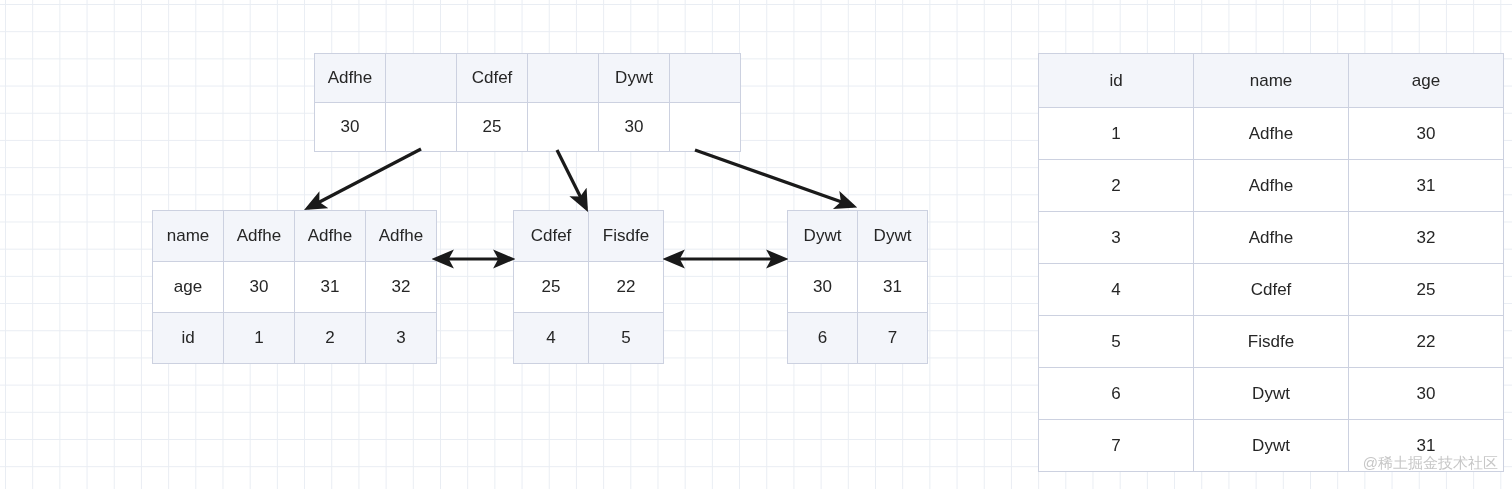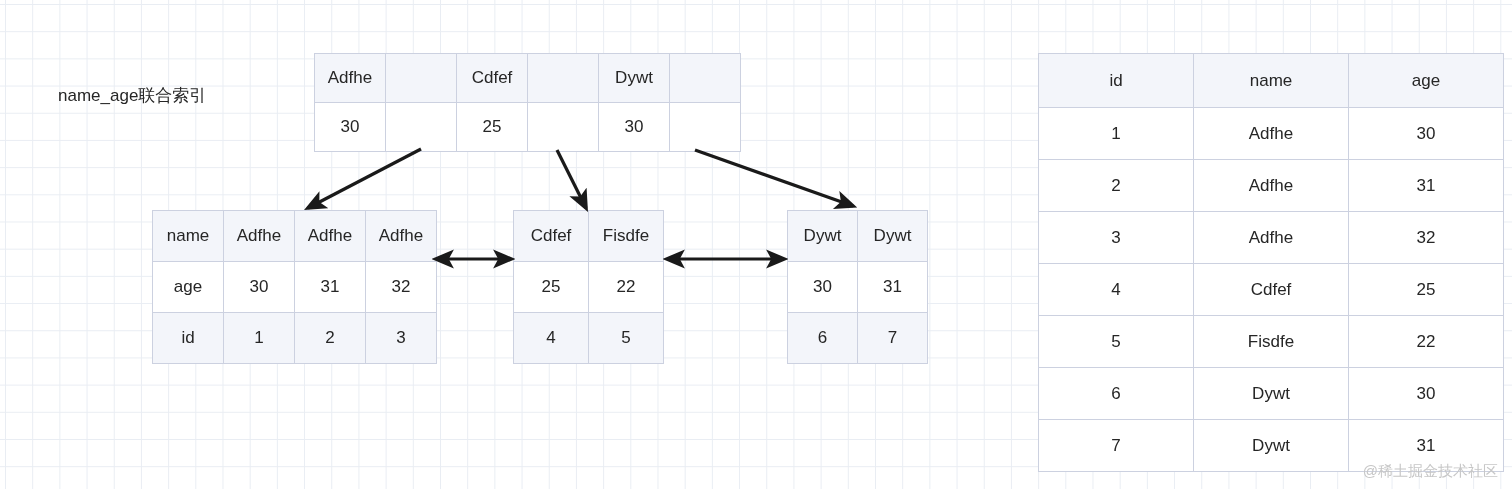--- a/index.html
+++ b/index.html
@@ -101,40 +101,39 @@
     left: 58px;
     top: 84px;
     font-size: 17px;
     color: #262626;
     white-space: nowrap;
   }
   
   #watermark {
     position: absolute;
     right: 14px;
-    bottom: 8px;
+    bottom: 16px;
     font-size: 15px;
     color: #c7c7c7;
     white-space: nowrap;
   }
   
   #arrow-layer {
     position: absolute;
     left: 0; top: 0;
     width: 1512px;
     height: 489px;
     pointer-events: none;
   }
 </style>
 </head>
 <body>
 
 <div id="canvas">
 
-  <div id="index-label">name_age联合索引</div>
 
   <div class="node" id="root-node">
     <table>
       <tbody>
           <tr>
         <td class="tint">Adfhe</td>
         <td class="tint"></td>
         <td class="tint">Cdfef</td>
         <td class="tint"></td>
         <td class="tint">Dywt</td>

